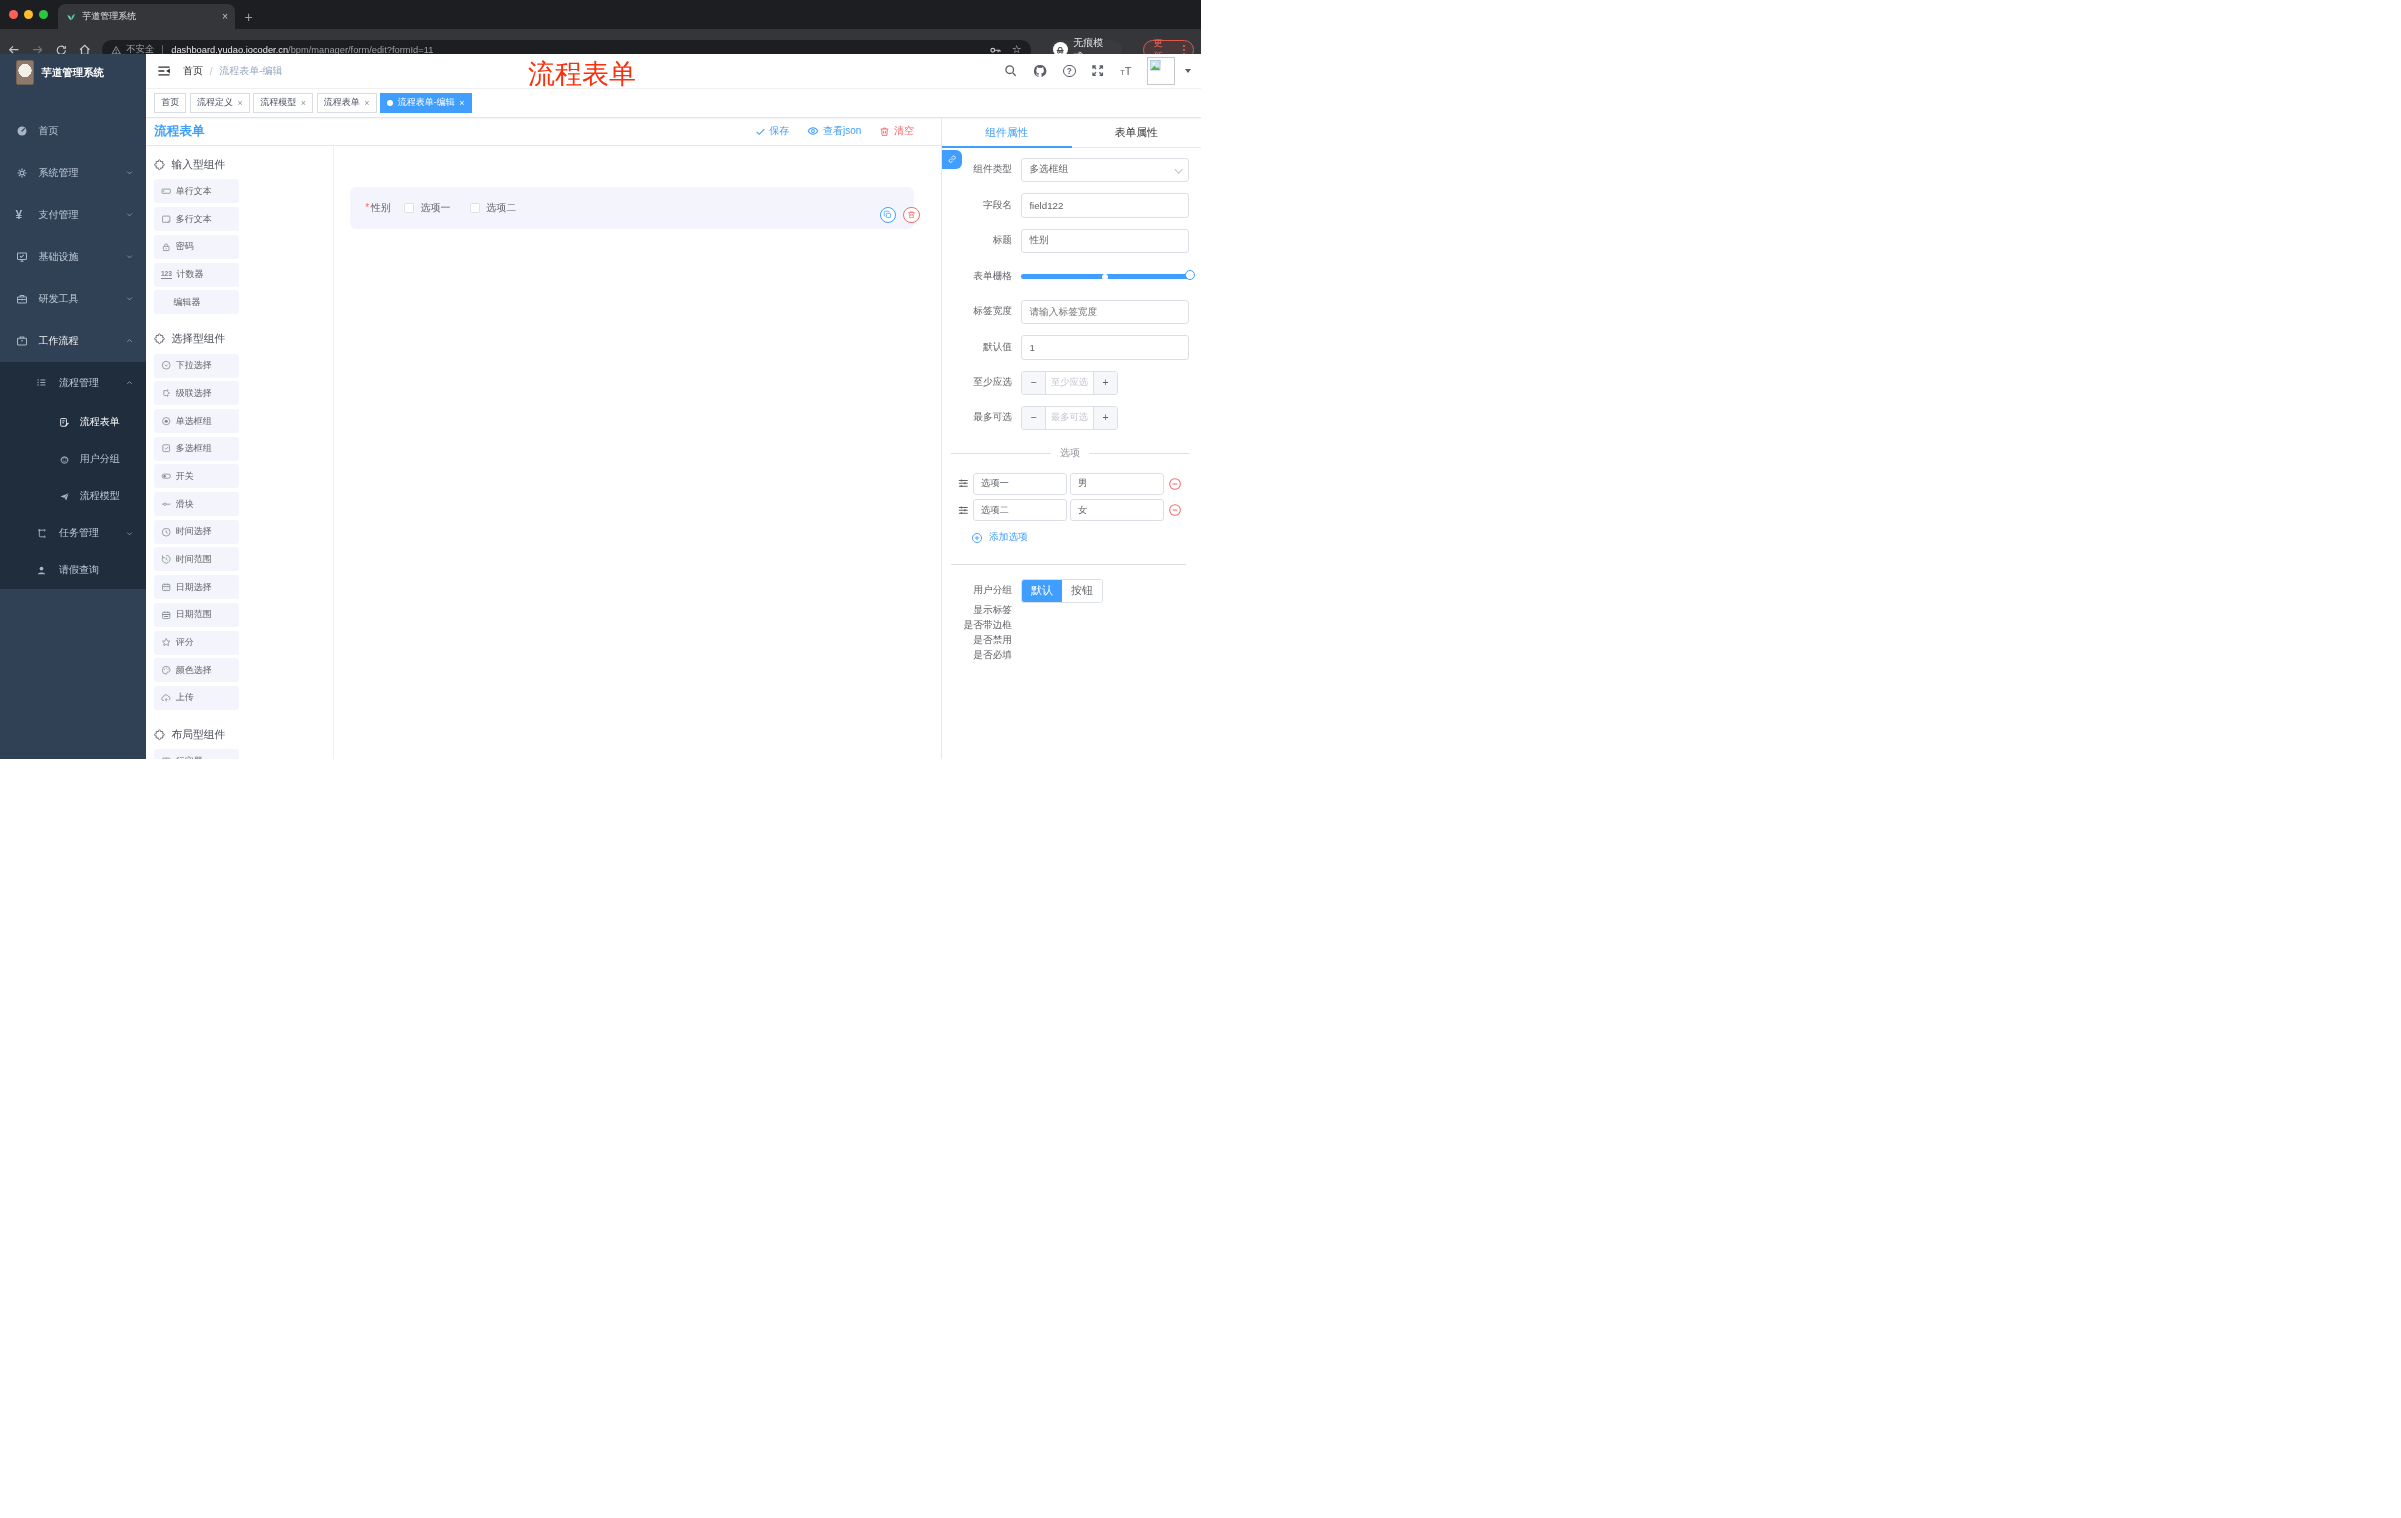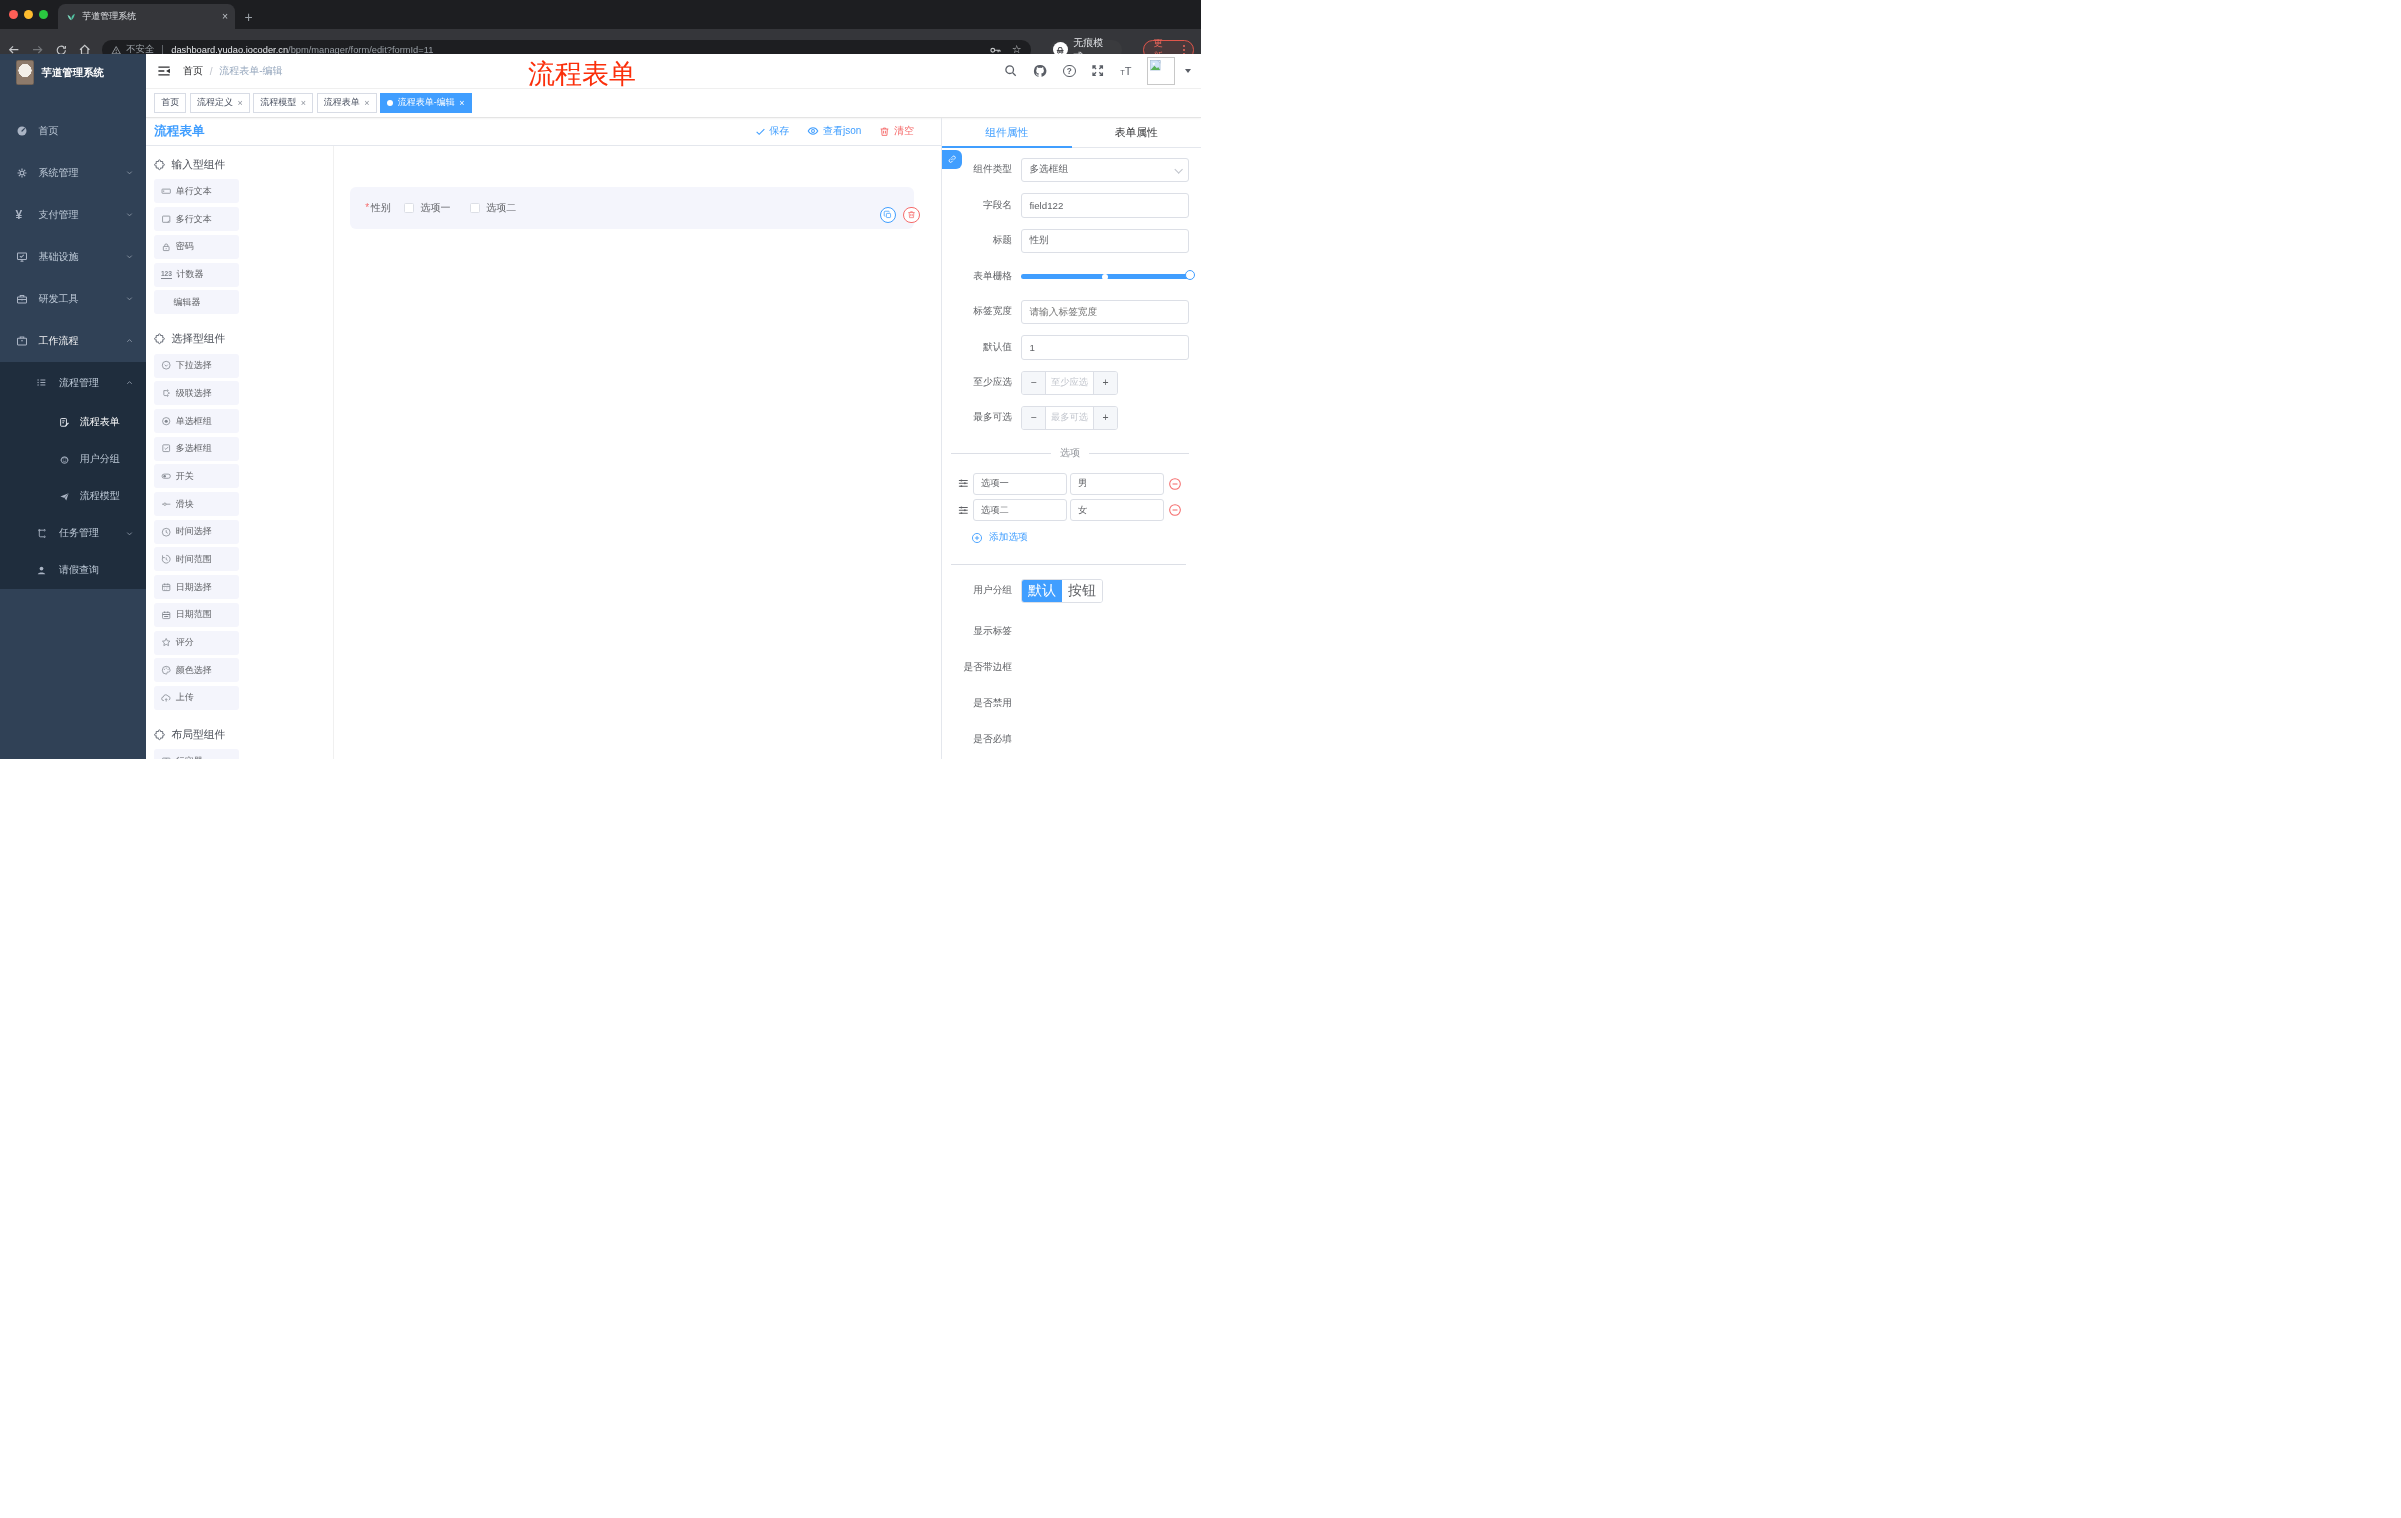--- a/index.html
+++ b/index.html
@@ -132,23 +132,23 @@
   .pdivider::before,.pdivider::after{content:"";flex:1;height:0.7px;background:#dcdfe6}
   .optrow{display:flex;align-items:center;margin:0 0 4.5px 6px}
   .draghandle{color:#606266;margin-right:3.7px;cursor:grab;flex-shrink:0}
   .optin{width:94px;height:22px;border:0.7px solid #dcdfe6;border-radius:3px;padding:0 6.7px;font-size:9.3px;color:#606266;font-family:inherit;outline:none}
   .optin+.optin{margin-left:3px;width:94px}
   .minuscirc{margin-left:3.7px;color:#f56c6c;cursor:pointer;flex-shrink:0}
   .addopt{display:flex;align-items:center;gap:6px;color:#409eff;font-size:9.7px;margin:10.4px 0 0 20px;cursor:pointer}
   .phr{border:none;border-top:0.7px solid #dcdfe6;margin:19.3px 3px 0 0}
   .prow.stylerow{margin-top:14px;margin-bottom:0}
   .segs{display:flex;border:0.7px solid #dcdfe6;border-radius:3px;overflow:hidden;width:82px}
-  .seg{height:22px;flex:1;display:flex;align-items:center;justify-content:center;font-size:14px;color:#606266;background:#fff;cursor:pointer}
+  .seg{height:22px;flex:1;display:flex;align-items:center;justify-content:center;font-size:11px;color:#606266;background:#fff;cursor:pointer}
   .seg.active{background:#409eff;color:#fff}
-  .swrow{margin-top:21px;margin-bottom:0;height:15px}
+  .swrow{margin-bottom:0;height:15px}
   .switch{width:30px;height:15px;border-radius:7.4px;background:#dcdfe6;position:relative;cursor:pointer}
   .switch::after{content:"";position:absolute;top:1.5px;left:1.5px;width:12px;height:12px;border-radius:50%;background:#fff}
   .switch.on{background:#409eff}
   .switch.on::after{left:auto;right:1.5px}
 
   
   .annotation{position:absolute;left:528px;top:56px;font-size:27px;font-weight:500;color:#fb2f0b;letter-spacing:0;z-index:9;pointer-events:none}
 </style>
 </head>
 <body>

